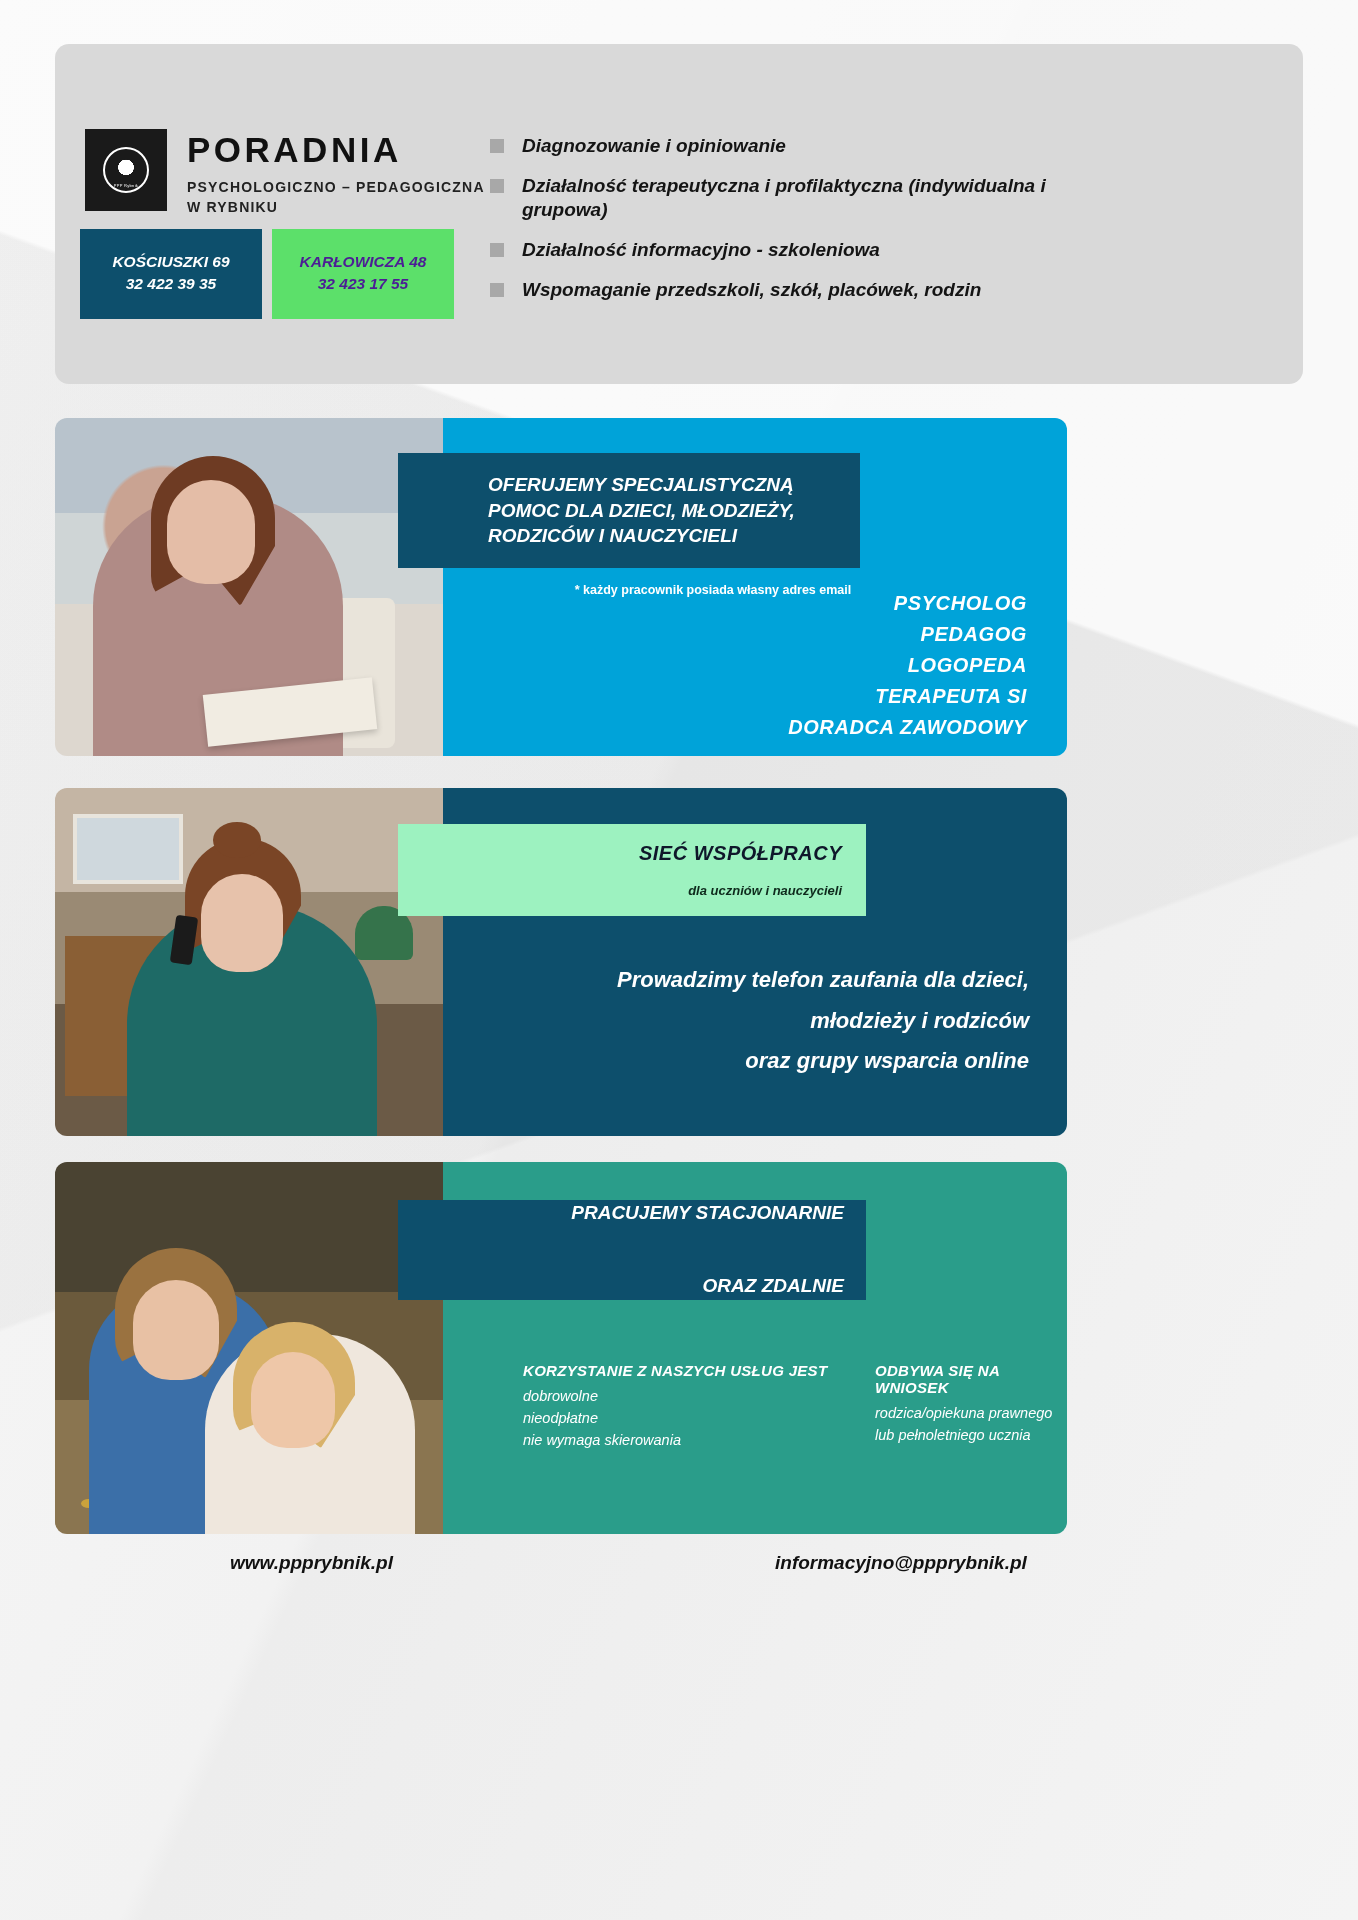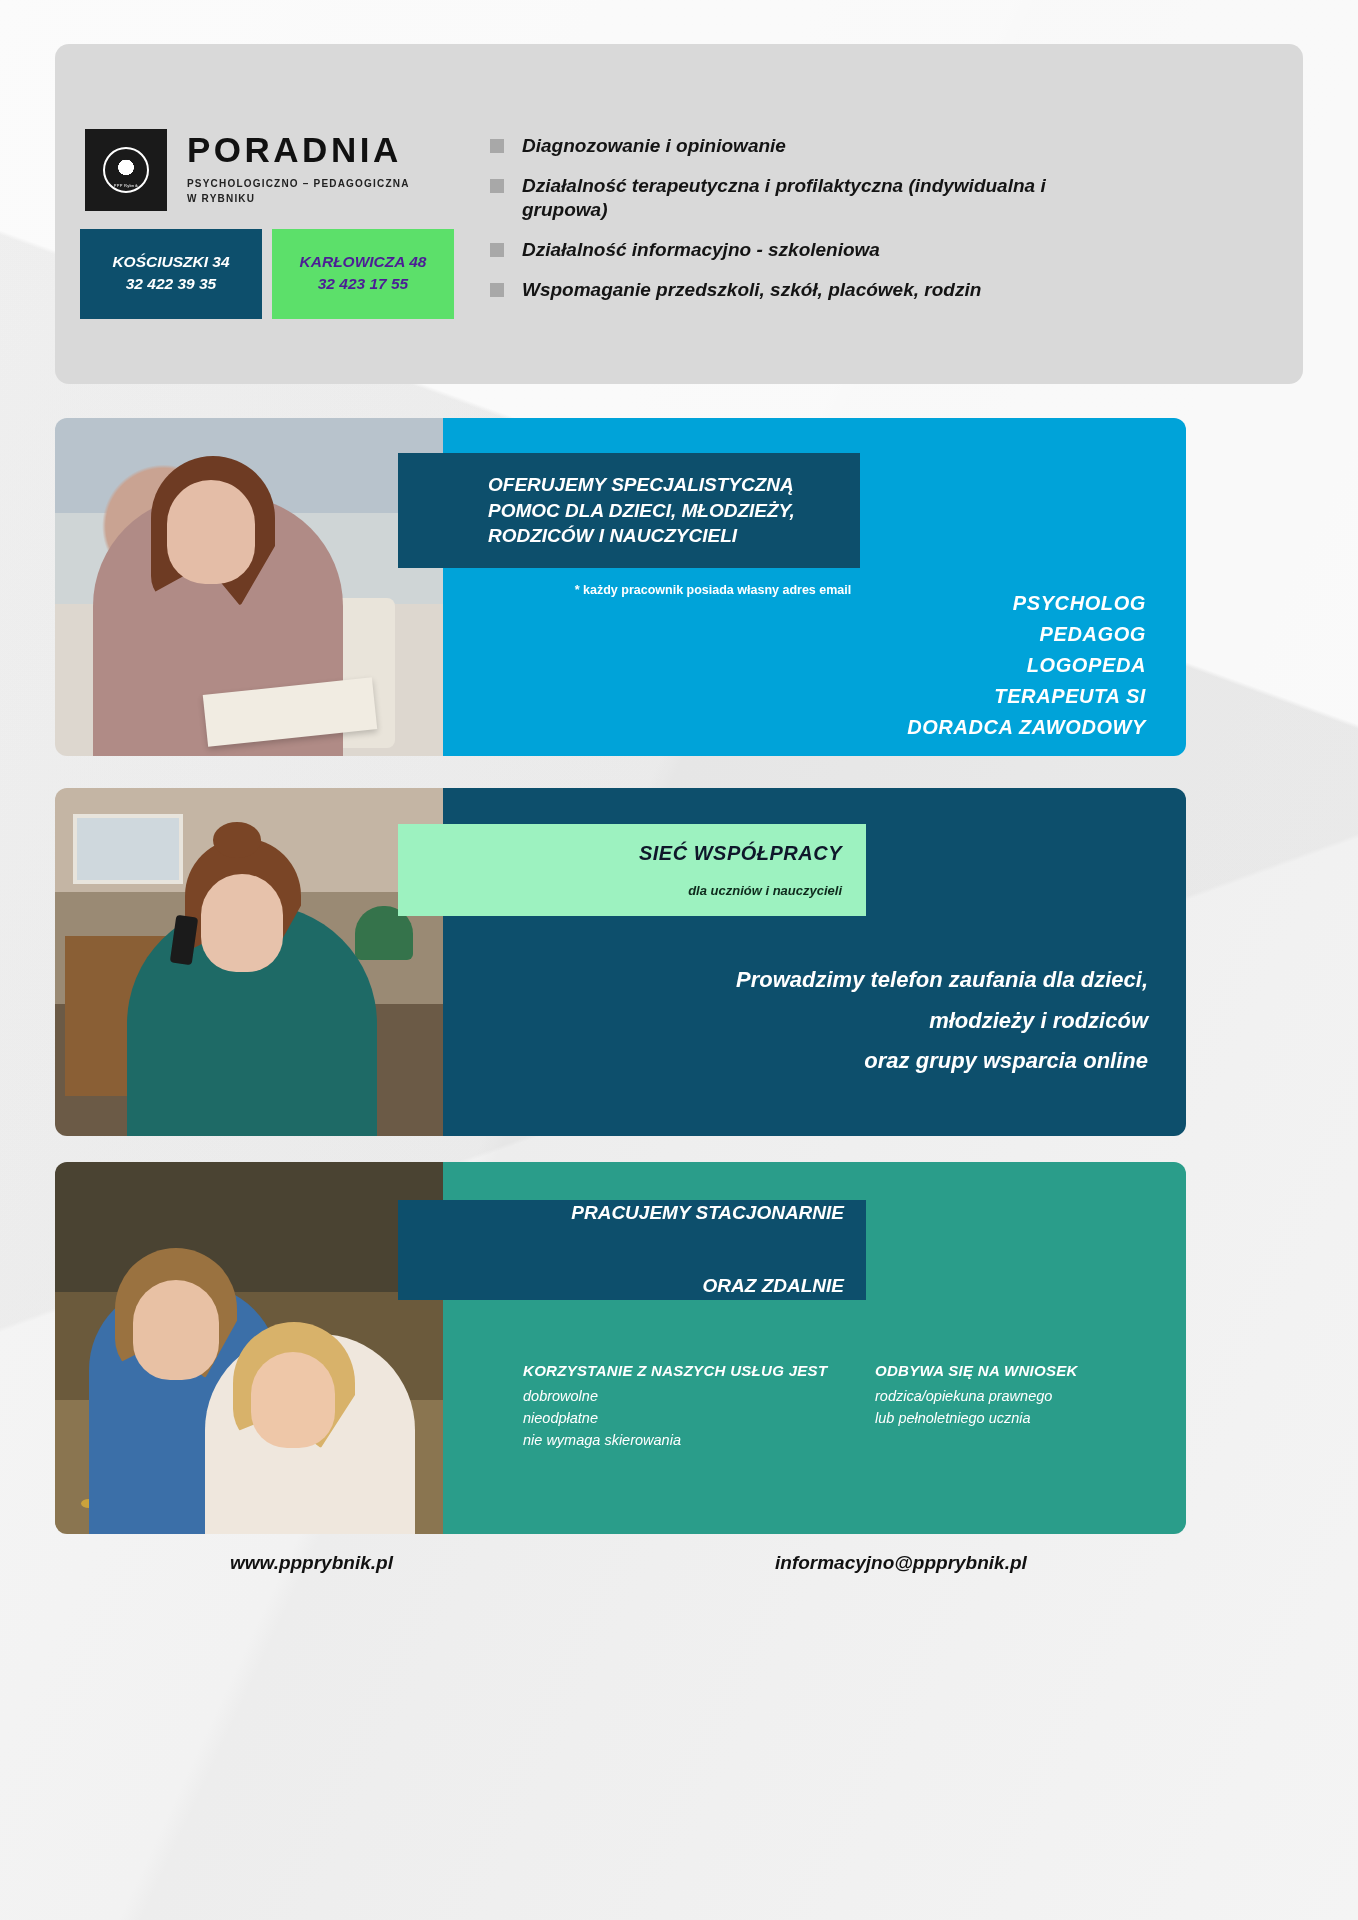--- a/index.html
+++ b/index.html
@@ -68,21 +68,21 @@
   }
   .brand .title {
     font-size: 35px;
     font-weight: bold;
     letter-spacing: 3.5px;
     color: #111111;
     line-height: 1;
   }
   .brand .sub {
     margin-top: 10px;
-    font-size: 10px;
+    font-size: 14px;
     font-weight: bold;
     letter-spacing: 1.2px;
     color: #222222;
     line-height: 1.45;
   }
   .addr {
     position: absolute;
     top: 185px;
     width: 182px; height: 90px;
     padding: 22px 0 0 0;
@@ -117,21 +117,21 @@
     font-weight: bold;
     font-style: italic;
     color: #141414;
     line-height: 1.3;
   }
 
   
   .panel {
     position: absolute;
     left: 55px;
-    width: 1131px;
+    width: 1012px;
     border-radius: 12px;
     overflow: hidden;
   }
   .panel .photo {
     position: absolute;
     left: 0; top: 0;
     width: 388px; height: 100%;
   }
   .panel .body {
     position: absolute;
@@ -352,21 +352,21 @@
 
     <div class="brand">
       <div class="title">PORADNIA</div>
       <div class="sub">
         <div>PSYCHOLOGICZNO – PEDAGOGICZNA</div>
         <div>W RYBNIKU</div>
       </div>
     </div>
 
     <div class="addr a1">
-      <div>KOŚCIUSZKI 34</div>
+      <div>KOŚCIUSZKI 69</div>
       <div>32 422 39 35</div>
     </div>
 
     <div class="addr a2">
       <div>KARŁOWICZA 48</div>
       <div>32 423 17 55</div>
     </div>
 
     <div class="bullets">
       <div class="bullet">

